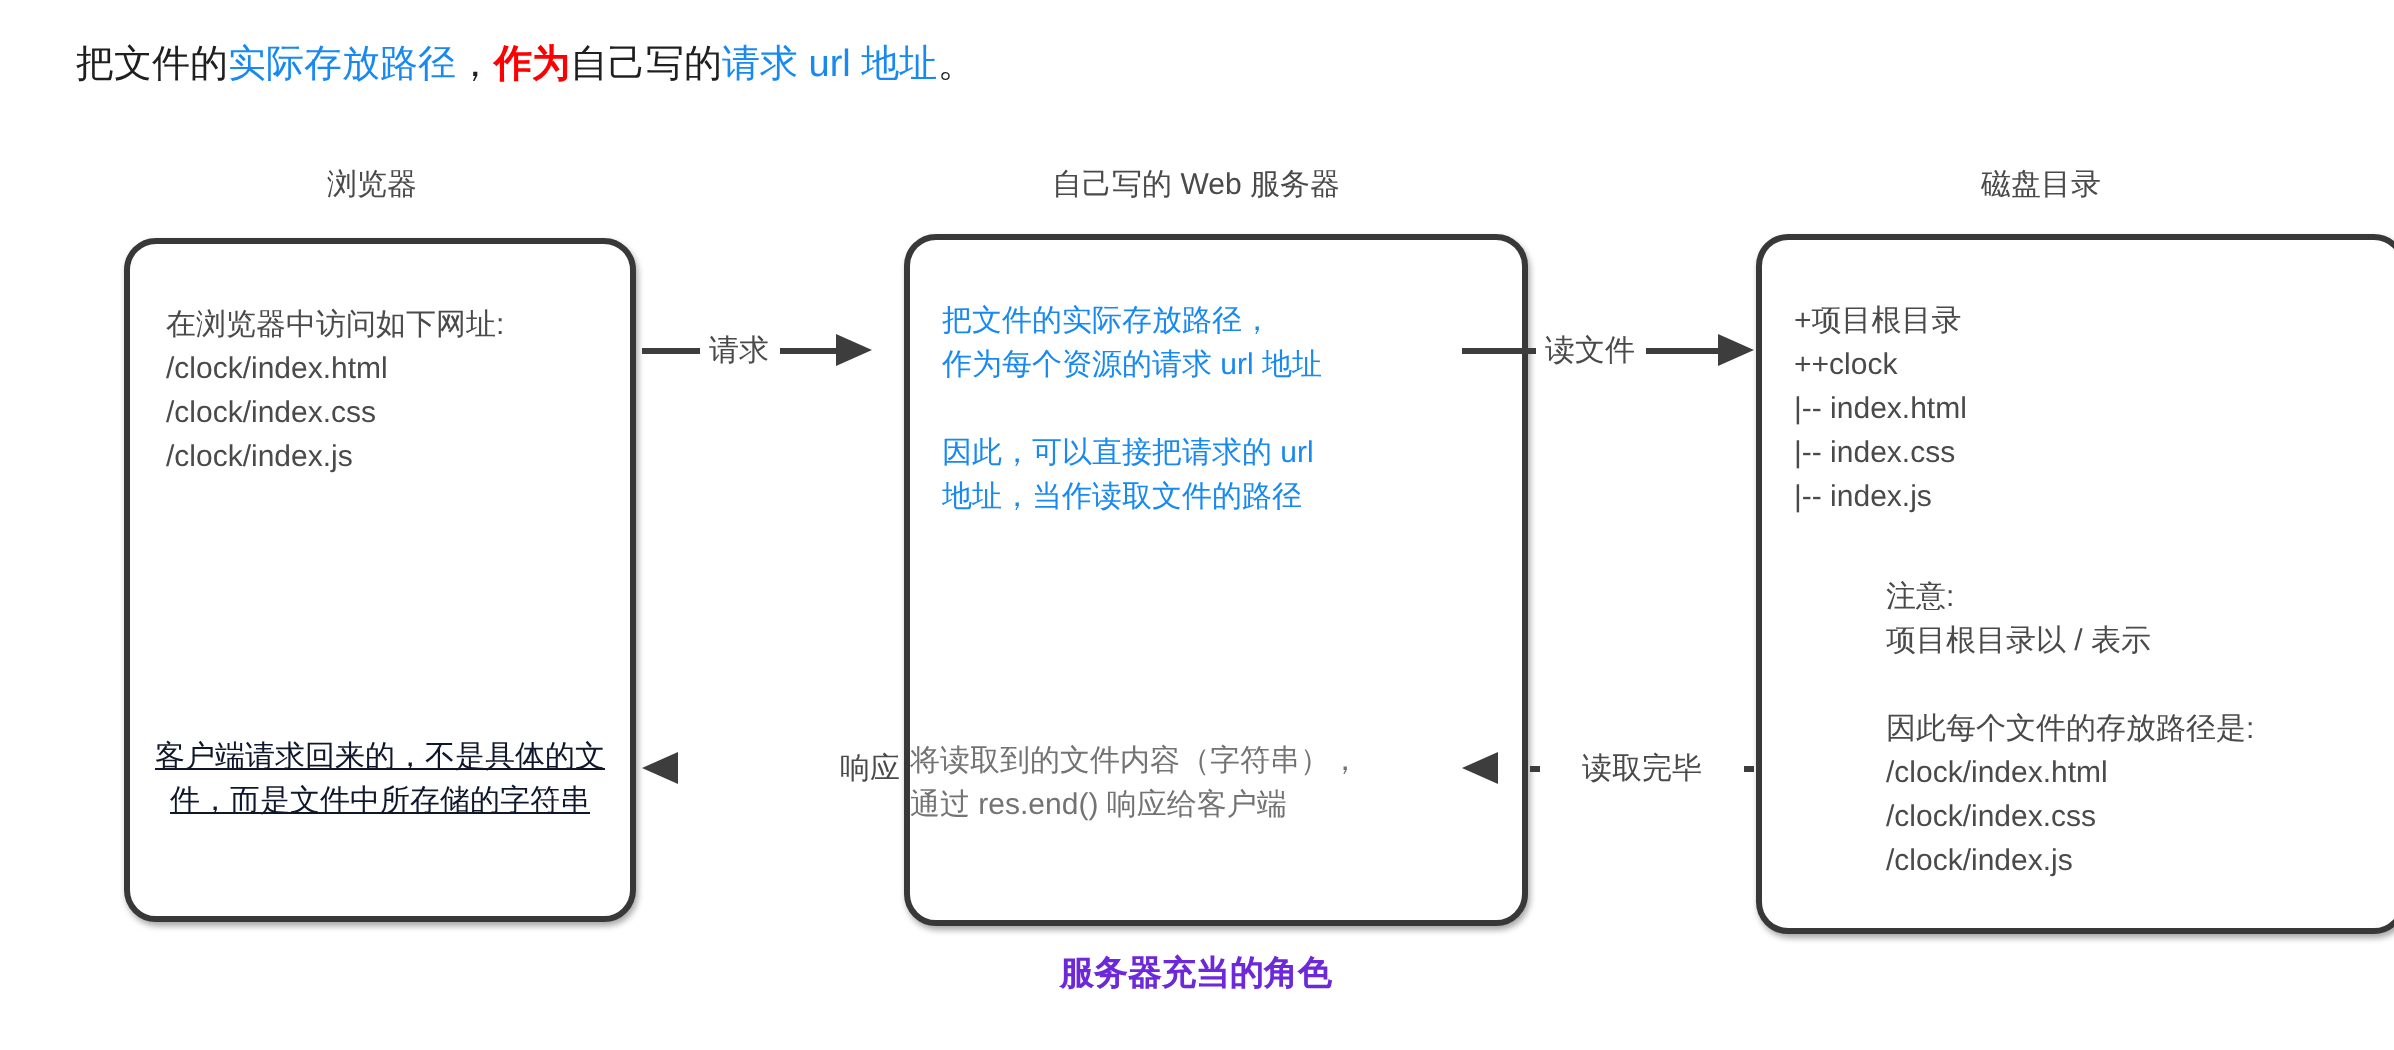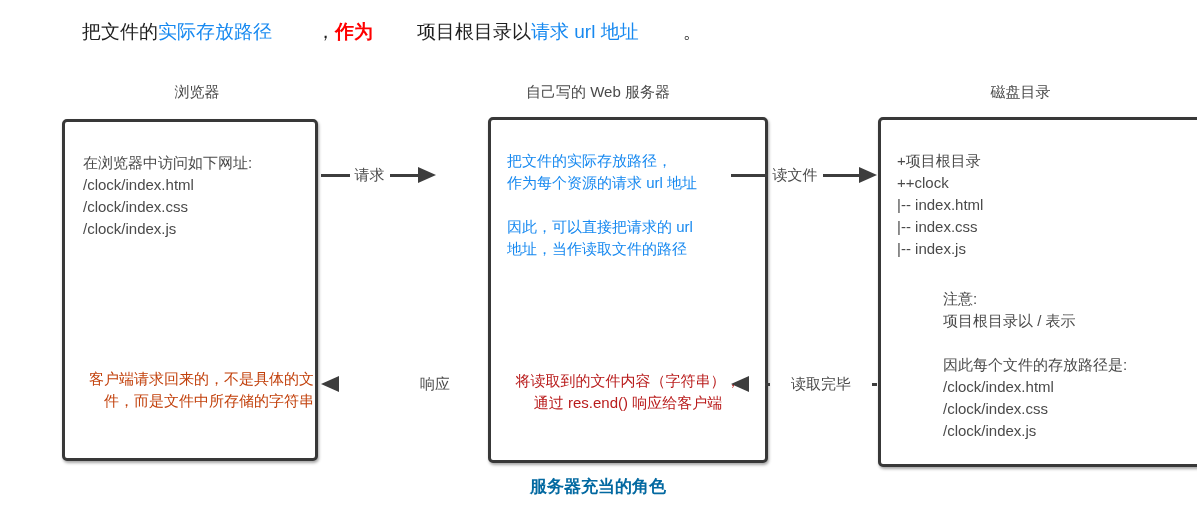--- a/index.html
+++ b/index.html
@@ -2,62 +2,62 @@
 <html><head>
 <meta charset="utf-8">
 <style>
   html,body{margin:0;padding:0;background:#ffffff;}
   .canvas{
     position:relative;width:1197px;height:525px;background:#ffffff;
     font-family:"Liberation Sans","DejaVu Sans",sans-serif;
     color:#4a4a4a;overflow:hidden;
   }
   .title{position:absolute;left:38px;top:19px;font-size:19px;color:#1f1f1f;white-space:nowrap;}
-  .c-dark{color:#1f1f1f;margin-left:44px;}
+  .c-dark{color:#1f1f1f;}
   .c-blue{color:#1789f0;}
   .c-red{color:#ff0000;font-weight:bold;}
   .col-header{position:absolute;top:83px;text-align:center;font-size:15px;color:#4a4a4a;}
-  .hdr-browser{left:69px;width:256px;}
+  .hdr-browser{left:58px;width:256px;}
   .hdr-server{left:468px;width:260px;}
   .hdr-disk{left:878px;width:285px;}
   .box{
-    position:absolute;background:#ffffff;border:3px solid #383838;border-radius:5px;
+    position:absolute;background:#ffffff;border:3px solid #383838;border-radius:16px;
     box-sizing:border-box;box-shadow:1px 2px 3px rgba(0,0,0,0.35);
   }
   .box-browser{left:62px;top:119px;width:256px;height:342px;}
-  .box-server{left:488px;top:117px;width:280px;height:346px;}
+  .box-server{left:452px;top:117px;width:312px;height:346px;}
   .box-disk{left:878px;top:117px;width:325px;height:350px;}
   .box-text{position:absolute;font-size:15px;line-height:22px;white-space:pre-line;}
   .browser-top{left:18px;top:30px;color:#4a4a4a;}
-  .browser-bottom{left:1px;right:1px;top:246px;text-align:right;color:#c2410c;}
+  .browser-bottom{left:1px;right:1px;top:246px;text-align:center;color:#0f172a;text-decoration:underline;}
   .server-top{left:16px;top:30px;color:#1789f0;}
-  .server-bottom{left:0;right:0;top:250px;text-align:center;color:#b91c1c;}
+  .server-bottom{left:0;right:0;top:250px;color:#737373;}
   .disk-tree{left:16px;top:30px;color:#4a4a4a;}
   .disk-note{left:16px;top:168px;color:#4a4a4a;margin-left:46px;}
   .arrow{position:absolute;display:flex;align-items:center;height:24px;}
   .arrow-request{left:321px;top:163px;width:115px;justify-content:center;}
   .arrow-readfile{left:731px;top:163px;width:146px;}
   .arrow-response{left:321px;top:372px;width:146px;gap:38px;}
   .arrow-readdone{left:731px;top:372px;width:146px;gap:16px;}
   .aline{flex:1;height:3px;background:#3d3d3d;}
   .albl{padding:0 5px;font-size:15px;color:#4a4a4a;white-space:nowrap;}
   .ahead-r{width:0;height:0;border-top:8px solid transparent;border-bottom:8px solid transparent;border-left:18px solid #3d3d3d;}
   .ahead-l{width:0;height:0;border-top:8px solid transparent;border-bottom:8px solid transparent;border-right:18px solid #3d3d3d;}
   .footer{
     position:absolute;left:448px;width:300px;top:476px;text-align:center;
-    color:#0369a1;font-weight:bold;font-size:17px;line-height:22px;
+    color:#6d28d9;font-weight:bold;font-size:17px;line-height:22px;
   }
 </style>
 </head>
 <body>
 
 <div class="canvas">
 
   <div class="title">
-    <span class="c-dark">把文件的</span><span class="c-blue">实际存放路径</span><span class="c-dark">，</span><span class="c-red">作为</span><span class="c-dark">项目根目录以</span><span class="c-blue">请求 url 地址</span><span class="c-dark">。</span>
+    <span class="c-dark">把文件的</span><span class="c-blue">实际存放路径</span><span class="c-dark">，</span><span class="c-red">作为</span><span class="c-dark">自己写的</span><span class="c-blue">请求 url 地址</span><span class="c-dark">。</span>
   </div>
 
   <div class="col-header hdr-browser">浏览器</div>
   <div class="col-header hdr-server">自己写的 Web 服务器</div>
   <div class="col-header hdr-disk">磁盘目录</div>
 
   <div class="box box-browser">
     <div class="box-text browser-top">在浏览器中访问如下网址:
 /clock/index.html
 /clock/index.css

